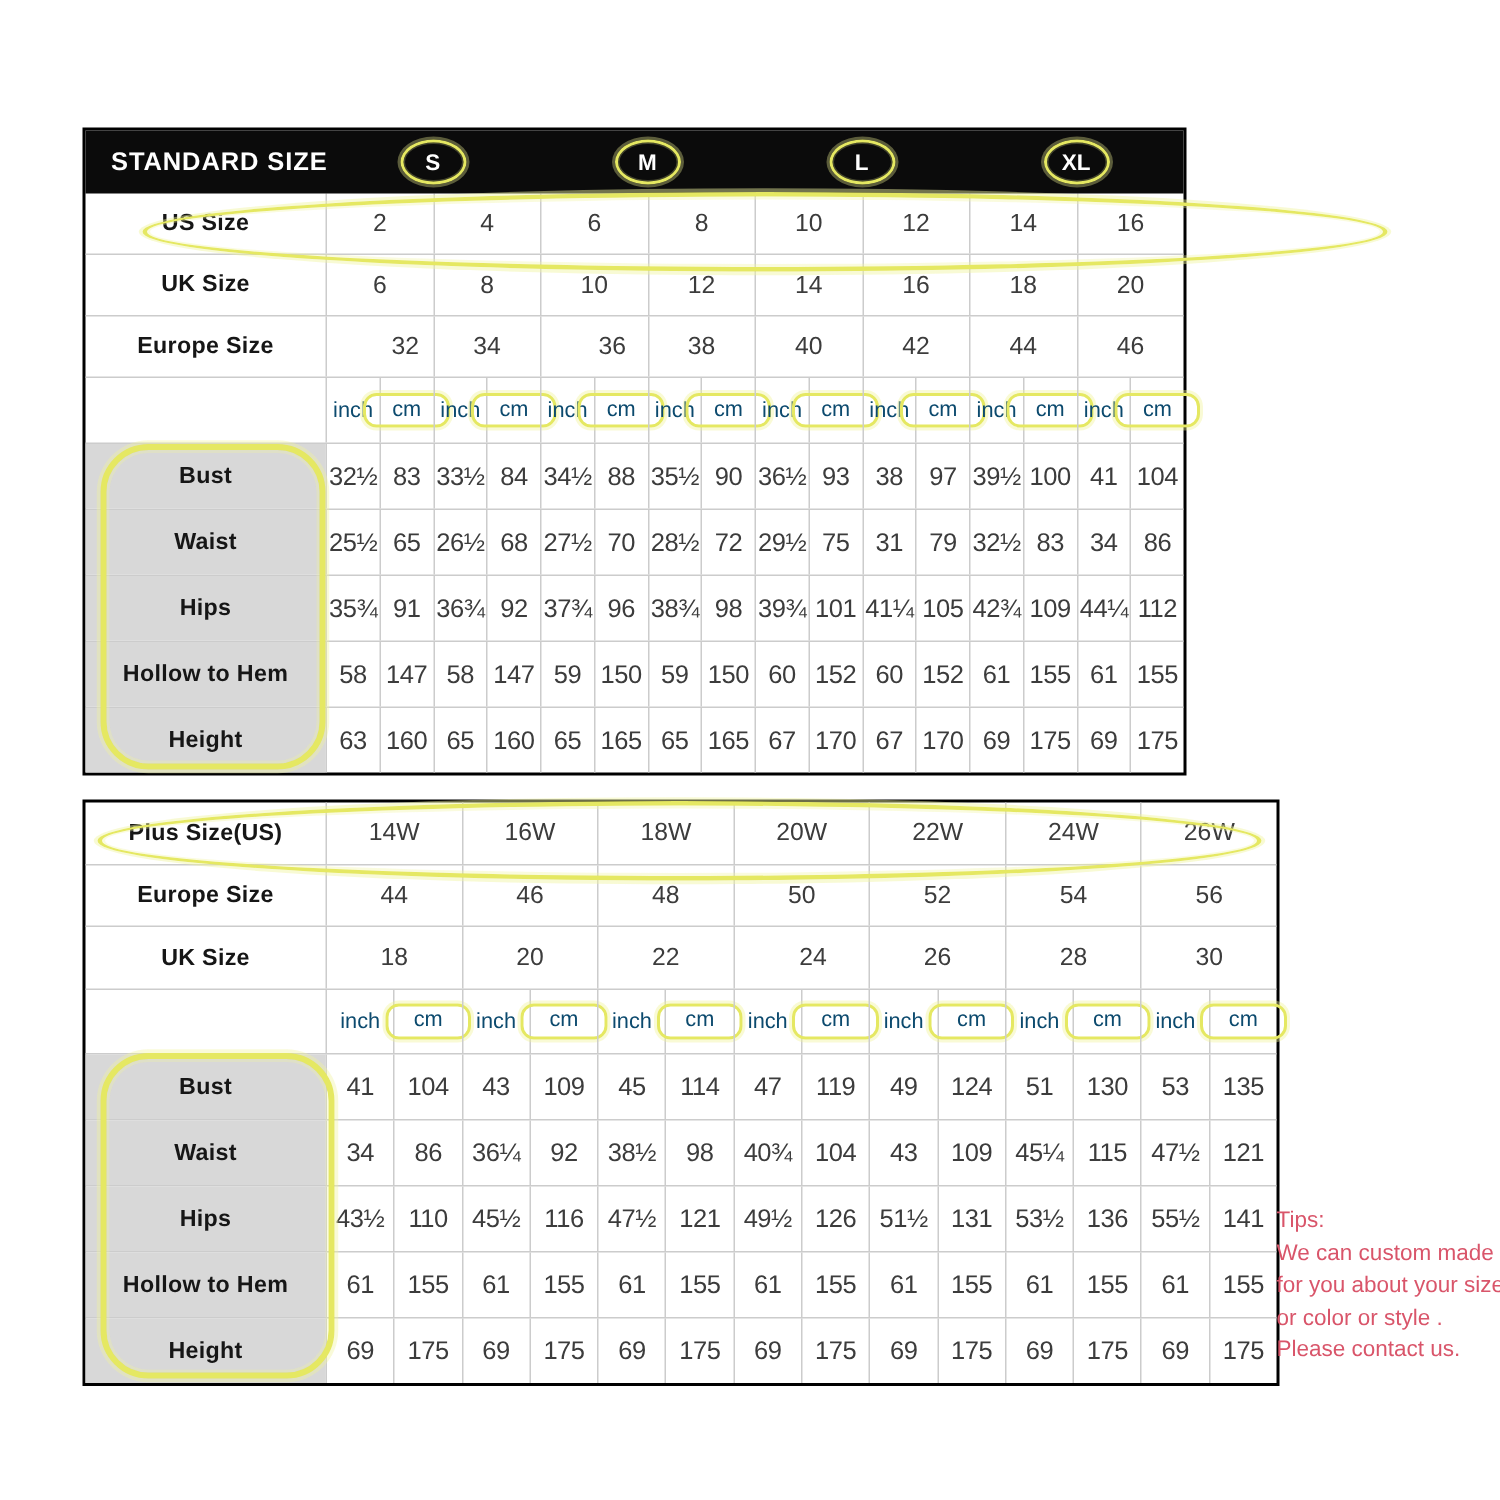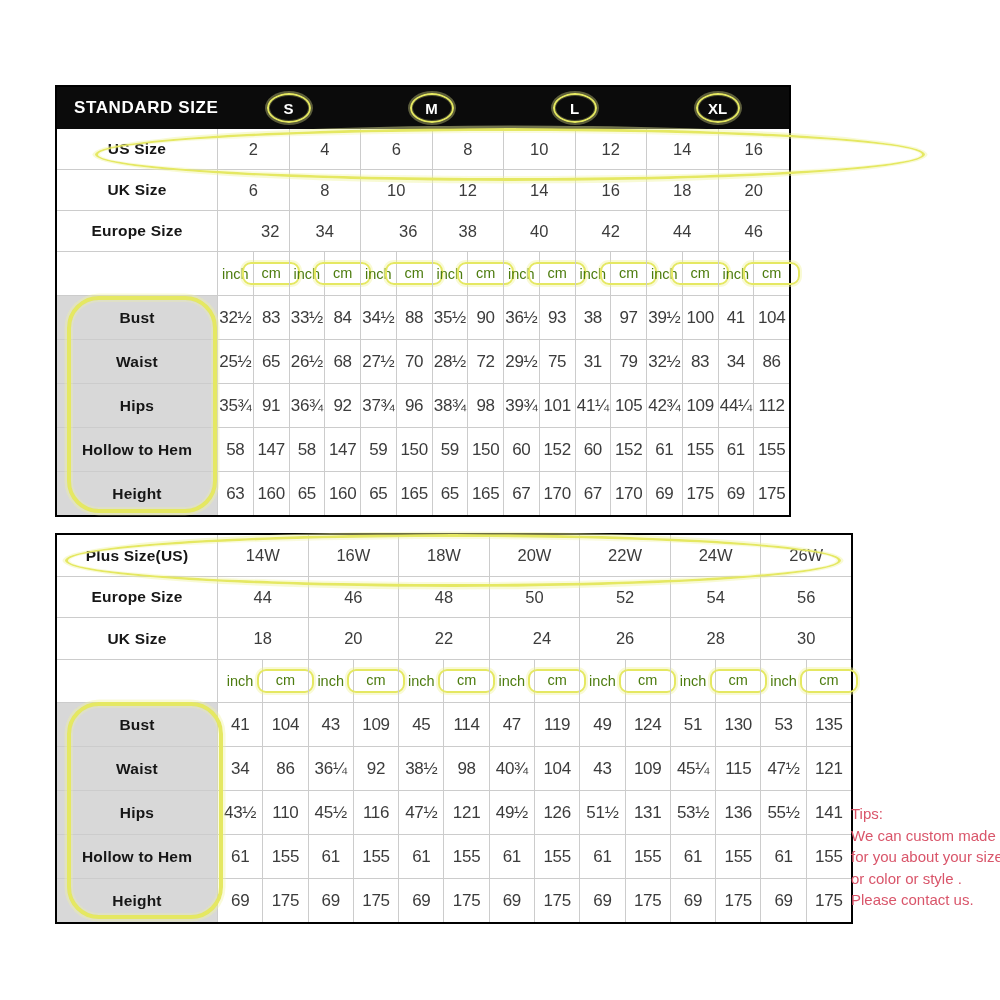--- a/index.html
+++ b/index.html
@@ -40,21 +40,21 @@
   #plus .size-row{height:41px;}
   #plus .size-row:nth-child(2){height:40px;}
   #plus .unit-row{height:42px;}
   #plus .measure-row{height:43px;}
 
   .cell{display:flex;align-items:center;justify-content:center;box-sizing:border-box;min-width:0;}
   .lbl{font-weight:bold;font-size:15.5px;color:#161616;letter-spacing:.2px;}
   .lbl.gray{background:var(--label-bg);}
   .val{border-left:1px solid var(--grid-line);font-size:17px;color:var(--text-dark);}
   .size-row .val{font-size:16.5px;}
-  .unit-row .val{font-size:14.5px;color:#4d7c0f;}
+  .unit-row .val{font-size:14.5px;color:#0c4a6e;}
   .measure-row .val{letter-spacing:-.3px;}
   .cm-box{
     display:inline-block;line-height:1.1;padding:2px 17px;
     border:2.5px solid var(--highlight-yellow);border-radius:9px;
     box-shadow:0 0 0 2px rgba(240,243,150,.4);
   }
 
   
   .ellipse-overlay{
     position:absolute;border:3px solid var(--highlight-yellow);border-radius:50%;

